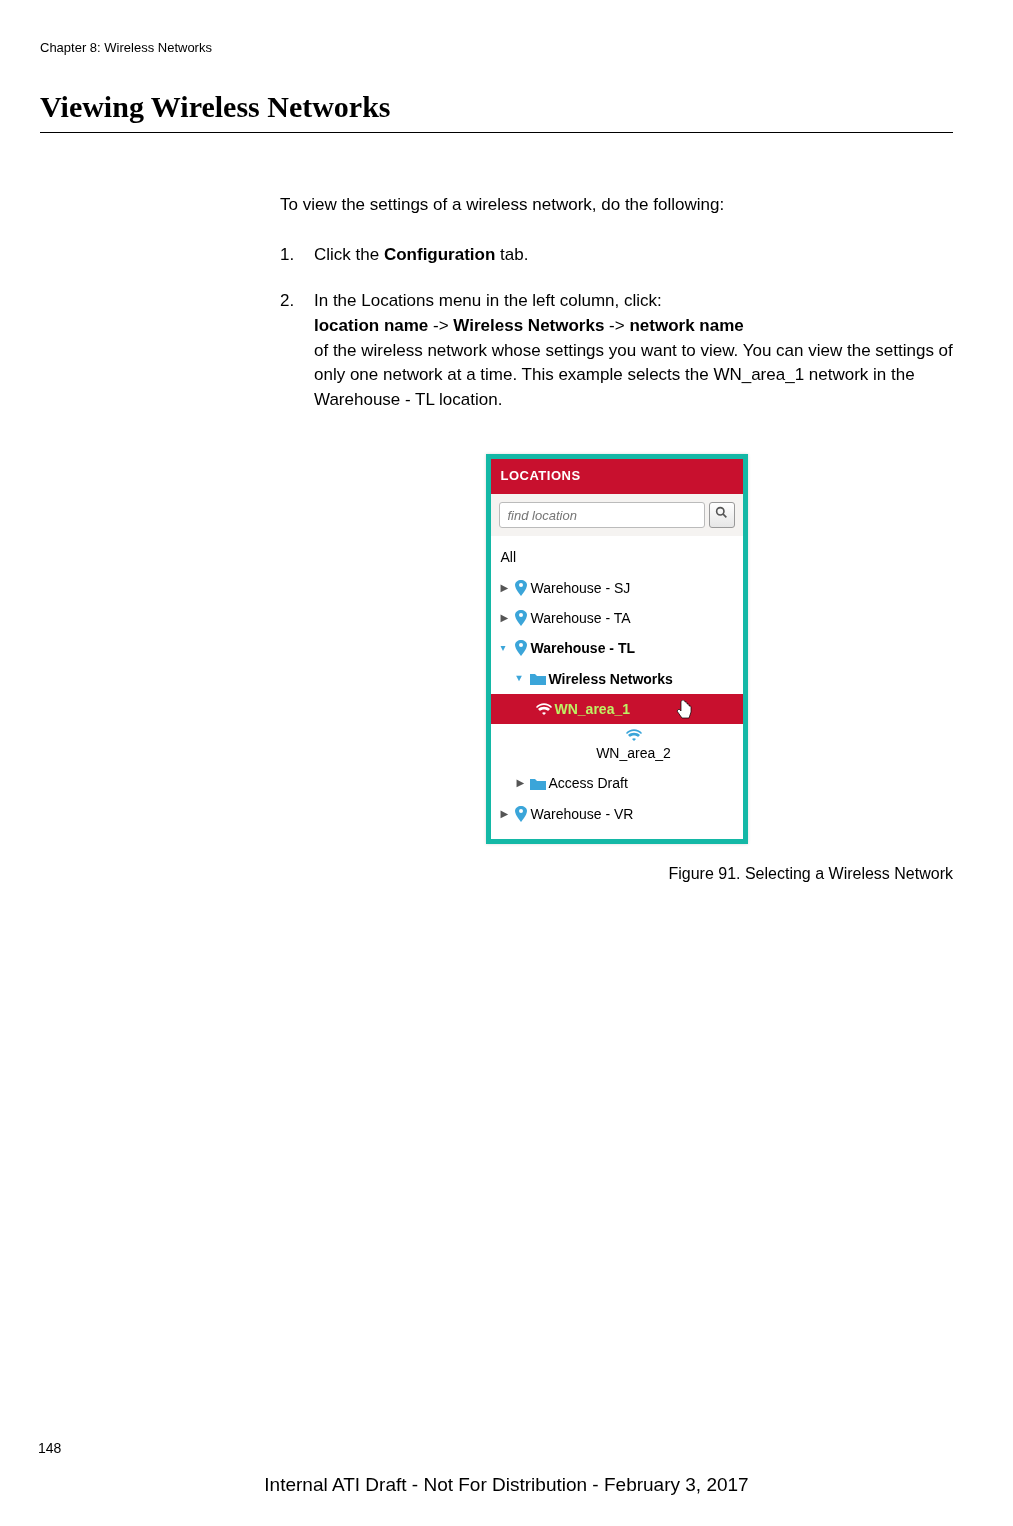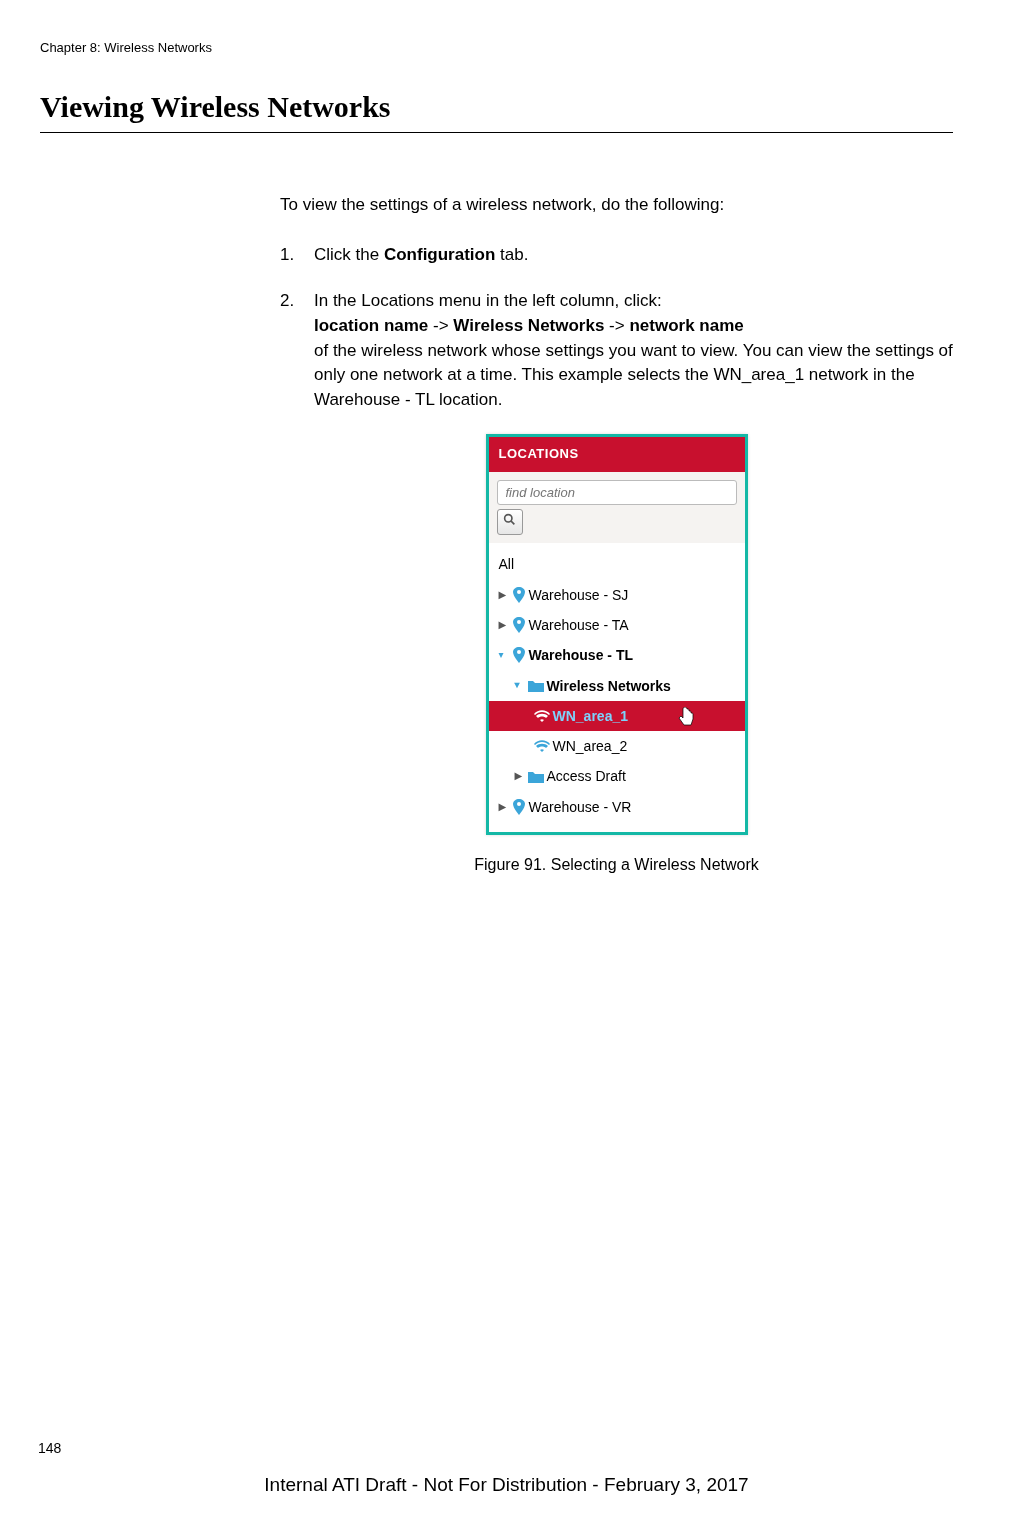--- a/index.html
+++ b/index.html
@@ -48,39 +48,39 @@
       font-weight: bold;
     }
     .figure-container {
       text-align: center;
       margin-top: 18px;
       margin-bottom: 18px;
     }
     .locations-panel {
       display: inline-block;
       width: 262px;
-      border: 3px solid #14b8a6;
+      border: 5px solid #14b8a6;
       background: #fff;
       text-align: left;
       box-shadow: 0 0 3px rgba(0,0,0,0.15);
+      margin-top: 20px;
     }
     .panel-header {
       background: #c8102e;
       color: #fff;
       font-weight: bold;
       font-size: 13px;
       padding: 8px 10px;
       letter-spacing: 0.5px;
     }
     .search-row {
       padding: 8px;
       background: #f5f3f1;
       display: flex;
       gap: 4px;
-      flex-direction: column;
     }
     .search-input {
       flex: 1;
       border: 1px solid #bbb;
       border-radius: 3px;
       padding: 4px 8px;
       font-size: 13px;
       font-style: italic;
       color: #999;
       background: #fff;
@@ -122,40 +122,40 @@
       width: 18px;
       display: inline-flex;
       justify-content: center;
     }
     .tree-wifi {
       width: 18px;
       display: inline-flex;
       justify-content: center;
     }
     .indent1 { padding-left: 18px; }
-    .indent2 { padding-left: 36px; }
+    .indent2 { padding-left: 36px; flex-direction: column; }
     .selected-row {
       background: #c8102e;
-      color: #7dd3fc;
+      color: #bef264;
       font-weight: bold;
       margin-left: -8px;
       margin-right: -8px;
       padding-left: 44px;
       padding-right: 24px;
       position: relative;
     }
     .cursor-icon {
       position: absolute;
       right: 50px;
       top: 6px;
       font-size: 16px;
       color: #fff;
     }
     .figure-caption {
-      text-align: center;
+      text-align: right;
       font-size: 16px;
       margin-top: 18px;
       margin-bottom: 28px;
     }
     .page-number {
       position: absolute;
       bottom: 70px;
       left: 38px;
       font-size: 14px;
     }

